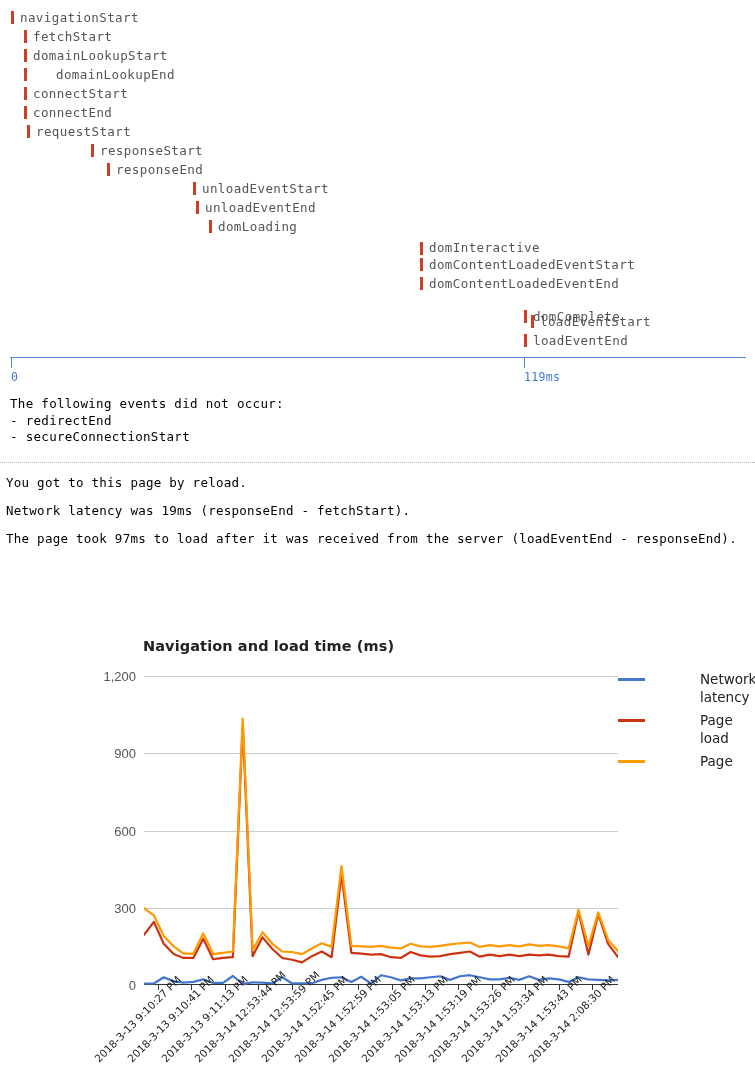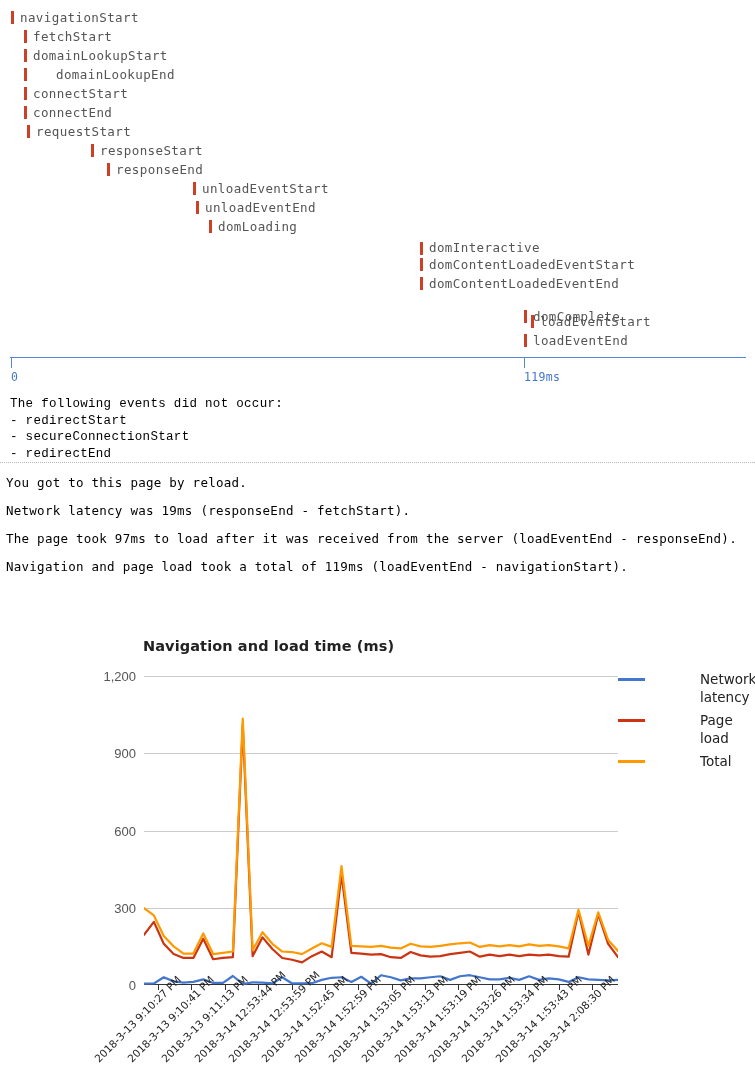--- a/index.html
+++ b/index.html
@@ -71,21 +71,21 @@
   #not-occurred {
     position: absolute;
     left: 10px;
     top: 396px;
     font-family: "DejaVu Sans Mono", monospace;
     font-size: 12.5px;
     color: #000000;
     line-height: 16.5px;
     letter-spacing: 0.3px;
   }
-  #not-occurred .no-item { white-space: pre; font-family: Liberation Mono, monospace; }
+  #not-occurred .no-item { white-space: pre; }
 
   #divider {
     position: absolute;
     left: 0px;
     top: 462px;
     width: 755px;
     height: 0px;
     border-top: 1px dotted #b8b8b8;
   }
 
@@ -300,32 +300,30 @@
   <div id="tl-ticks">
       <div class="tl-tick" style="left: 11px; background: rgb(85, 136, 221);"></div>
       <div class="tl-tick-label" style="left: 11px;">0</div>
       <div class="tl-tick" style="left: 524px; background: rgb(85, 136, 221);"></div>
       <div class="tl-tick-label" style="left: 524px;">119ms</div>
     </div>
 </div>
 
 <div id="not-occurred">
   <div class="no-item">The following events did not occur:</div>
-  <div class="no-item">- redirectStart</div>
+  <div class="no-item">- redirectEnd</div>
   <div class="no-item">- secureConnectionStart</div>
-  <div class="no-item">- redirectEnd</div>
 </div>
 
 <div id="divider"></div>
 
 <div id="summary">
   <p>You got to this page by reload.</p>
   <p>Network latency was 19ms (responseEnd - fetchStart).</p>
   <p>The page took 97ms to load after it was received from the server (loadEventEnd - responseEnd).</p>
-  <p>Navigation and page load took a total of 119ms (loadEventEnd - navigationStart).</p>
 </div>
 
 <div id="chart-panel">
   <div id="chart-title">Navigation and load time (ms)</div>
 
   <div id="ylabels">
       <div class="ytick-label" style="top: 309px;">0</div>
       <div class="ytick-label" style="top: 231.75px;">300</div>
       <div class="ytick-label" style="top: 154.5px;">600</div>
       <div class="ytick-label" style="top: 77.25px; margin-left: 13px;">900</div>
@@ -384,16 +382,16 @@
       <div class="legend-row">
         <span class="legend-swatch" style="background: rgb(68, 119, 204);"></span>
         <span class="legend-text">Network latency</span>
       </div>
       <div class="legend-row">
         <span class="legend-swatch" style="background: rgb(204, 51, 17);"></span>
         <span class="legend-text">Page load</span>
       </div>
       <div class="legend-row">
         <span class="legend-swatch" style="background: rgb(255, 153, 0);"></span>
-        <span class="legend-text">Total</span>
+        <span class="legend-text">Page</span>
       </div>
     </div>
 </div>
 
 </body></html>

